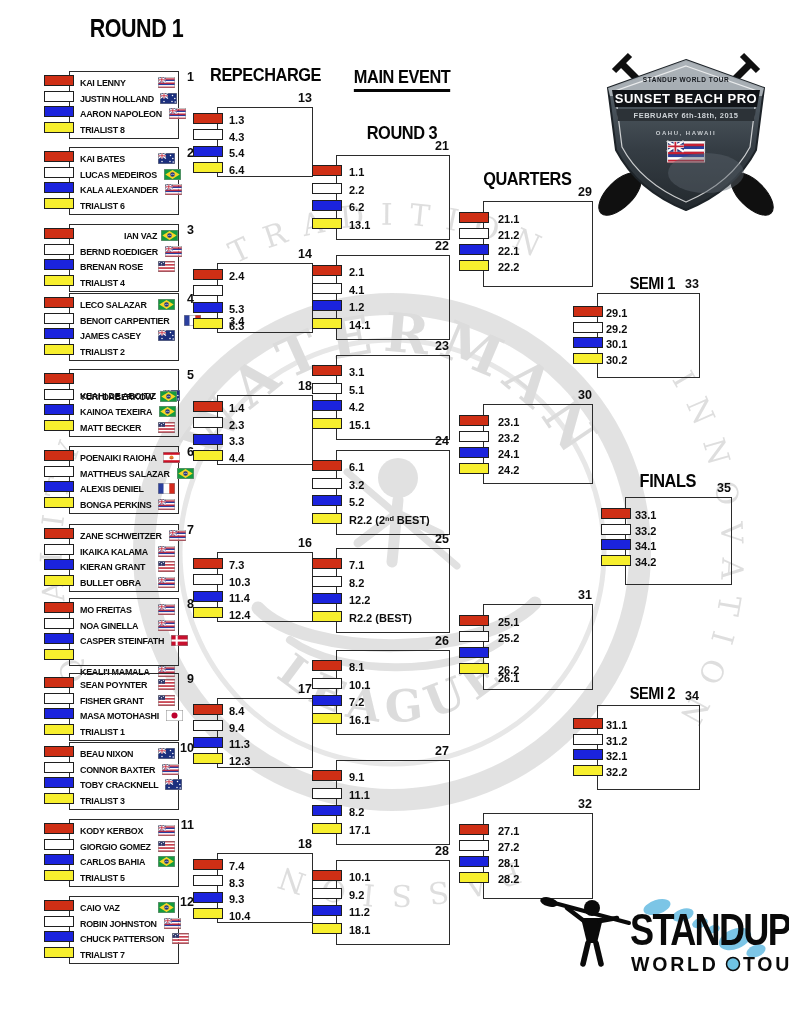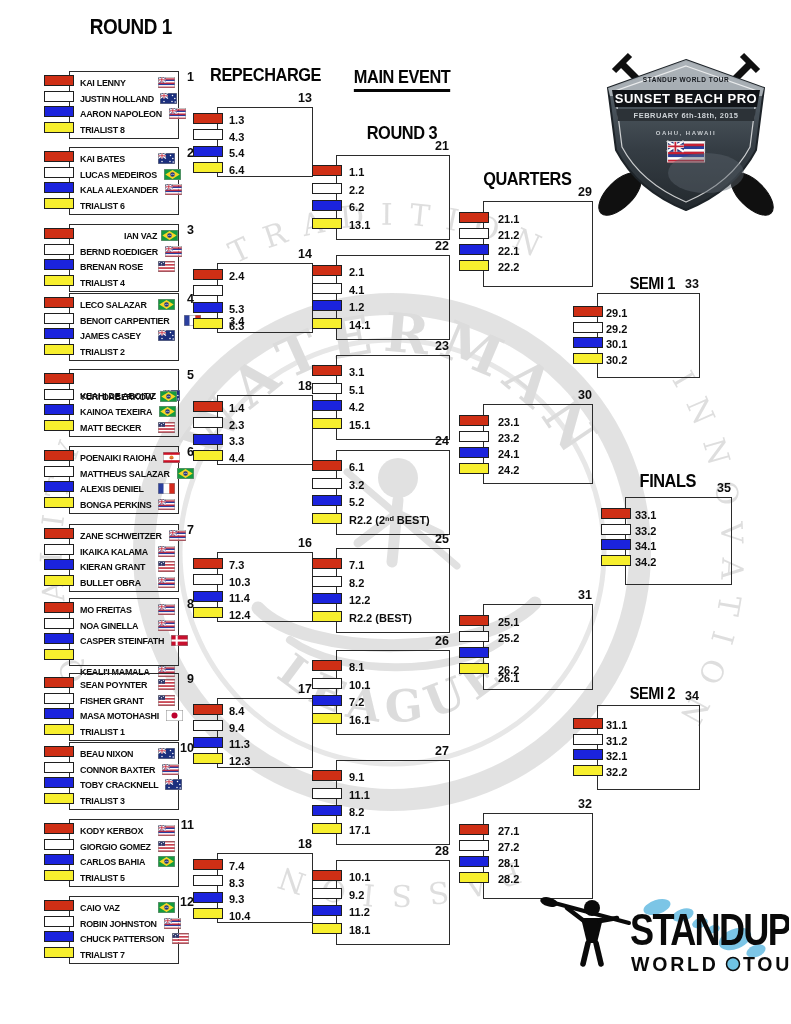--- a/index.html
+++ b/index.html
@@ -58,21 +58,21 @@
       </text>
       <g font-family="DejaVu Serif" ,serif="" font-size="30" letter-spacing="16" fill="#d9d9d9">
         <text><textPath href="#ringA" startOffset="25%" text-anchor="middle">TRADITION</textPath></text>
         <text><textPath href="#ringA" startOffset="50%" text-anchor="middle">INNOVATION</textPath></text>
         <text><textPath href="#ringA" startOffset="75%" text-anchor="middle">PASSION</textPath></text>
         <text><textPath href="#ringB" startOffset="25%" text-anchor="middle">QUALITY</textPath></text>
       </g>
     </g>
   </svg>
 
-  <div class="sec-title" style="left:56px;top:14px;width:150px;font-size:22px;"><span class="cond">ROUND 1</span></div>
+  <div class="sec-title" style="left:62px;top:14px;width:150px;font-size:25px;"><span class="cond">ROUND 1</span></div>
   <div class="sec-title" style="left:196px;top:64px;width:140px;font-size:19px;"><span class="cond">REPECHARGE</span></div>
   <div class="sec-title" style="left:340px;top:66px;width:125px;font-size:19px;"><span class="cond und">MAIN EVENT</span></div>
   <div class="sec-title" style="left:340px;top:122px;width:125px;font-size:19px;"><span class="cond">ROUND 3</span></div>
   <div class="sec-title" style="left:465px;top:168px;width:125px;font-size:19px;"><span class="cond">QUARTERS</span></div>
   <div class="sec-title" style="left:607px;top:274px;width:90px;font-size:17px;"><span class="cond">SEMI 1</span></div>
   <div class="sec-title" style="left:618px;top:470px;width:100px;font-size:19px;"><span class="cond">FINALS</span></div>
   <div class="sec-title" style="left:607px;top:684px;width:90px;font-size:17px;"><span class="cond">SEMI 2</span></div>
 
   <div id="round1-heats">
       <div class="heat" style="left: 69px; top: 71px; width: 110px; height: 68px;">

